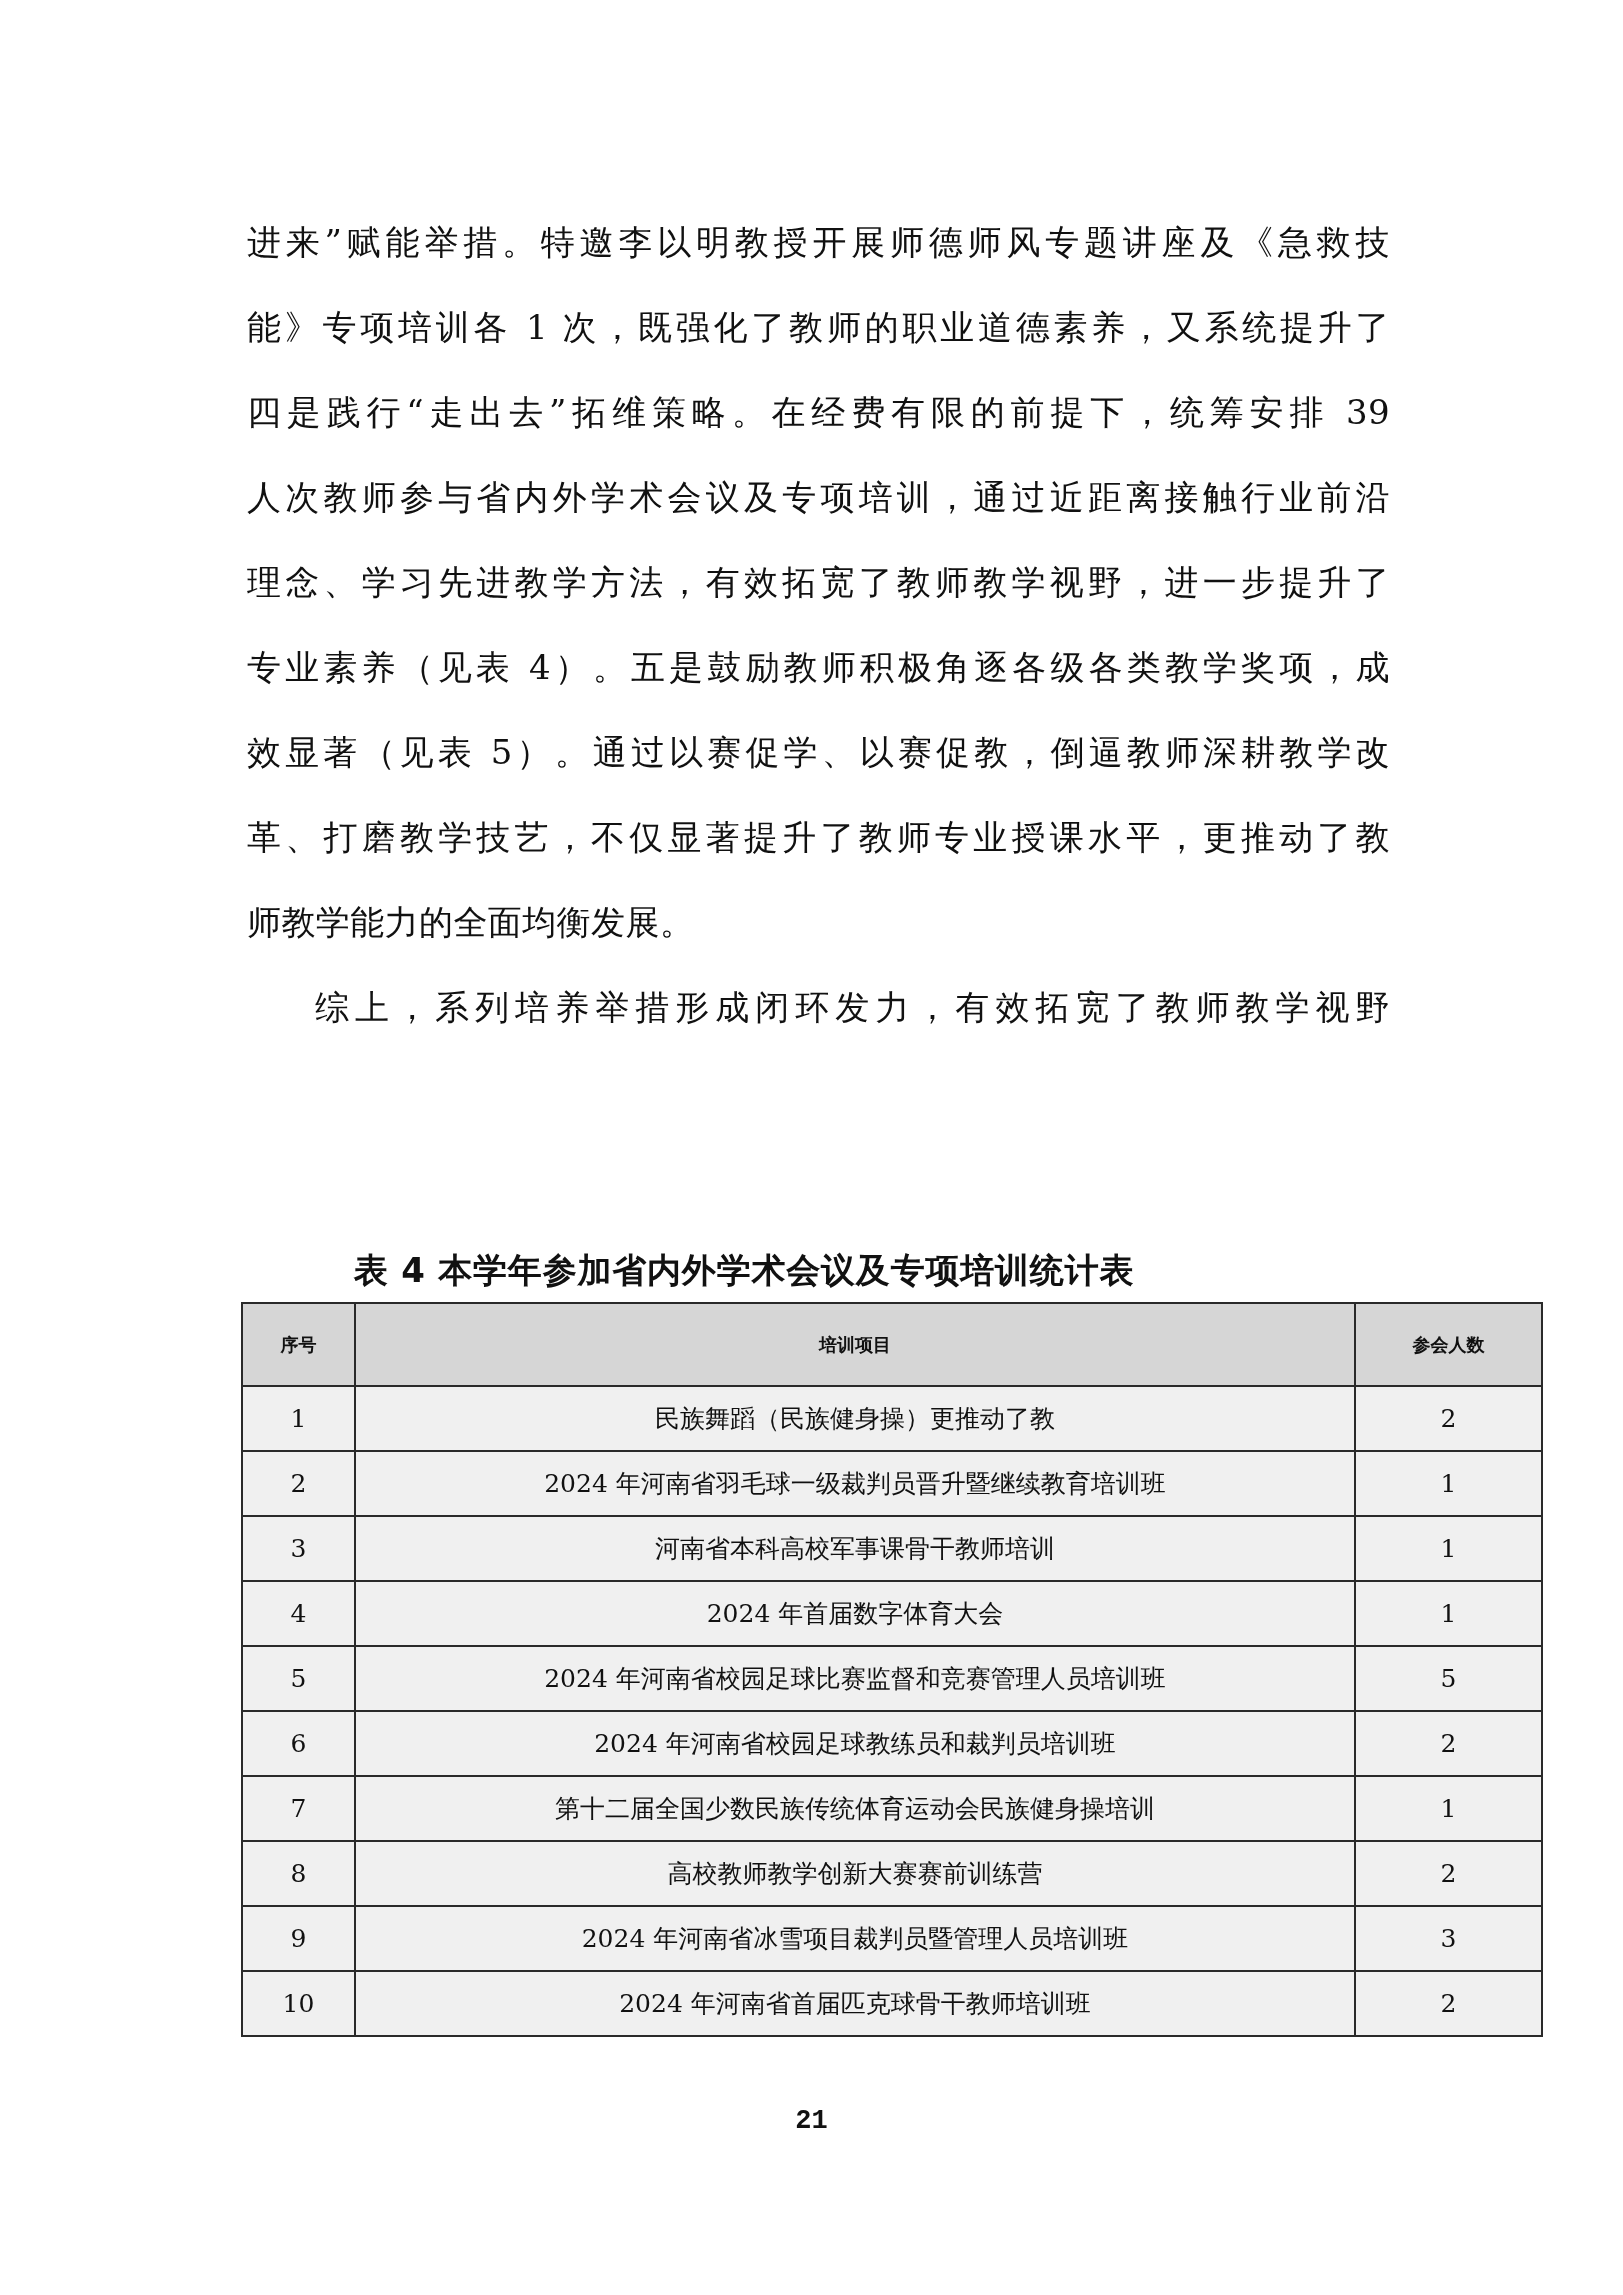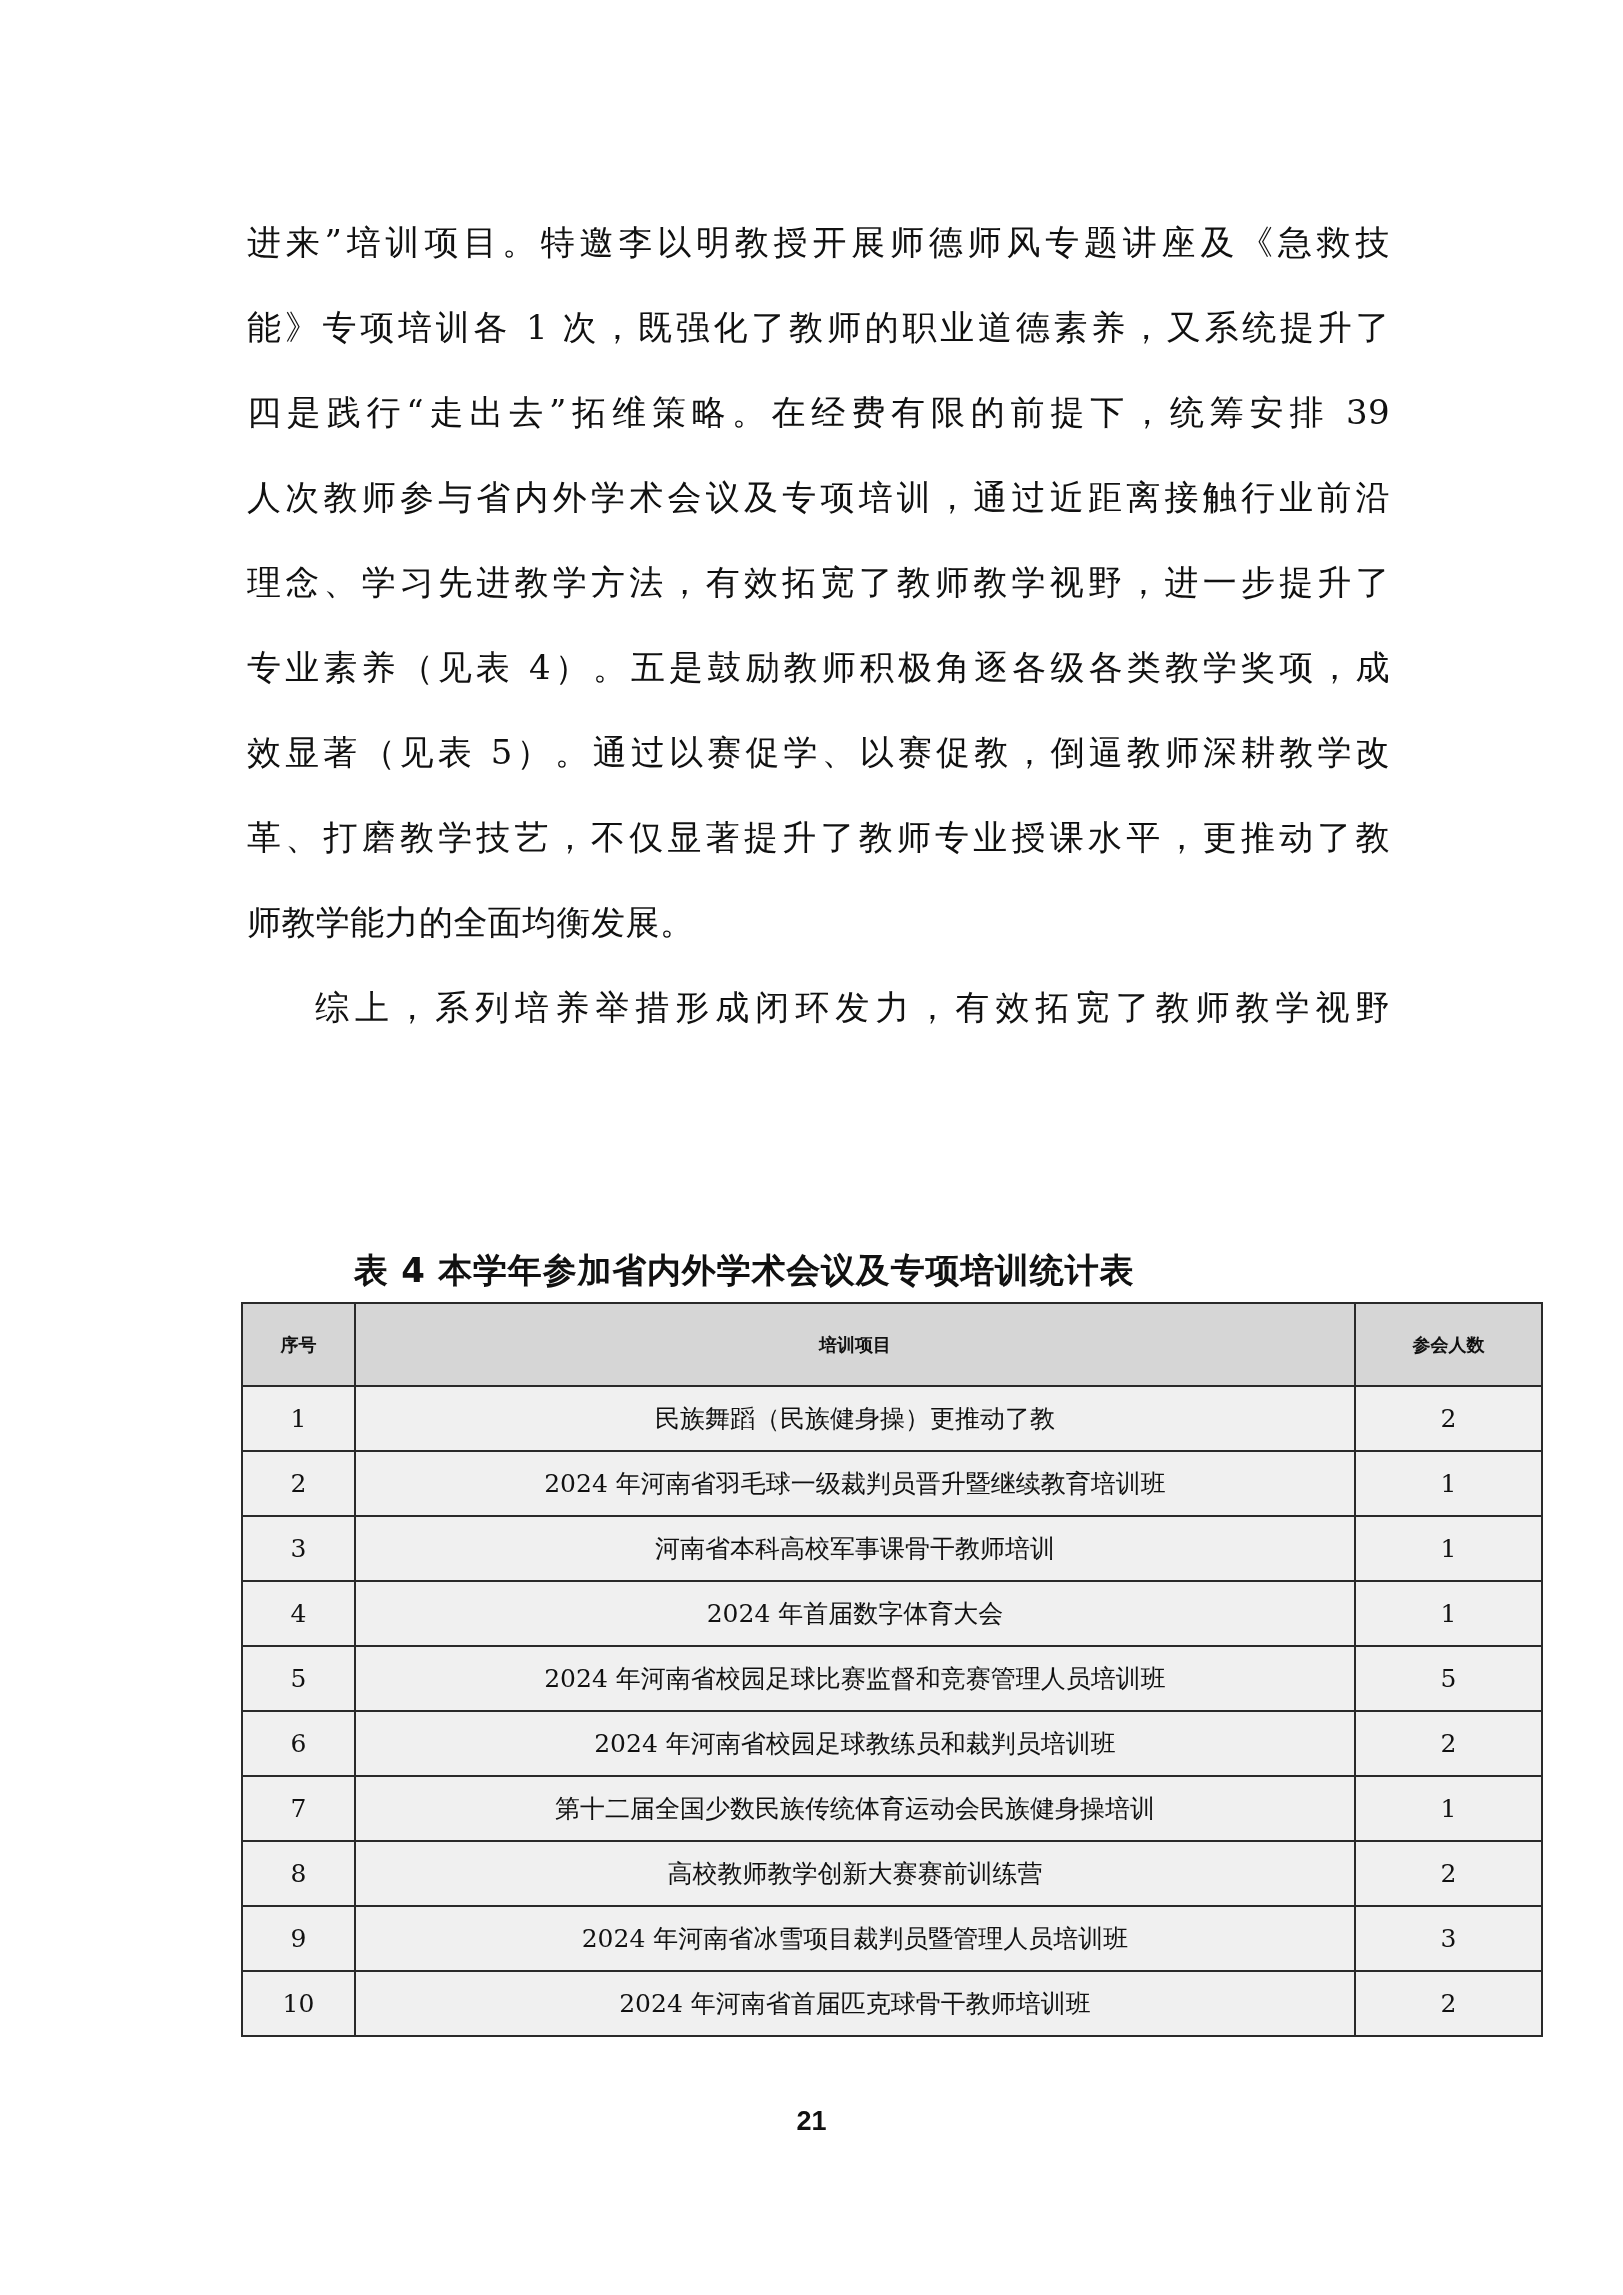--- a/index.html
+++ b/index.html
@@ -92,34 +92,34 @@
     background: #f0f0f0;
     height: 63px;
     font-size: 25px;
   }
   .page-number {
     position: absolute;
     left: 0;
     width: 1623px;
     top: 2104px;
     text-align: center;
-    font-family: Liberation Sans, sans-serif;
+    font-family: Liberation Mono, monospace;
     font-weight: bold;
     font-size: 27px;
     line-height: 35px;
   }
 </style>
 </head>
 <body>
 
 <div class="page">
 
   <div class="body-text">
     <p class="para">
-      <span class="line">进来”培训项目。特邀李以明教授开展师德师风专题讲座及《急救技</span>
+      <span class="line">进来”赋能举措。特邀李以明教授开展师德师风专题讲座及《急救技</span>
       <span class="line">能》专项培训各 1 次，既强化了教师的职业道德素养，又系统提升了</span>
       <span class="line">四是践行“走出去”拓维策略。在经费有限的前提下，统筹安排 39</span>
       <span class="line">人次教师参与省内外学术会议及专项培训，通过近距离接触行业前沿</span>
       <span class="line">理念、学习先进教学方法，有效拓宽了教师教学视野，进一步提升了</span>
       <span class="line">专业素养（见表 4）。五是鼓励教师积极角逐各级各类教学奖项，成</span>
       <span class="line">效显著（见表 5）。通过以赛促学、以赛促教，倒逼教师深耕教学改</span>
       <span class="line">革、打磨教学技艺，不仅显著提升了教师专业授课水平，更推动了教</span>
       <span class="line last">师教学能力的全面均衡发展。</span>
     </p>
     <p class="para">

